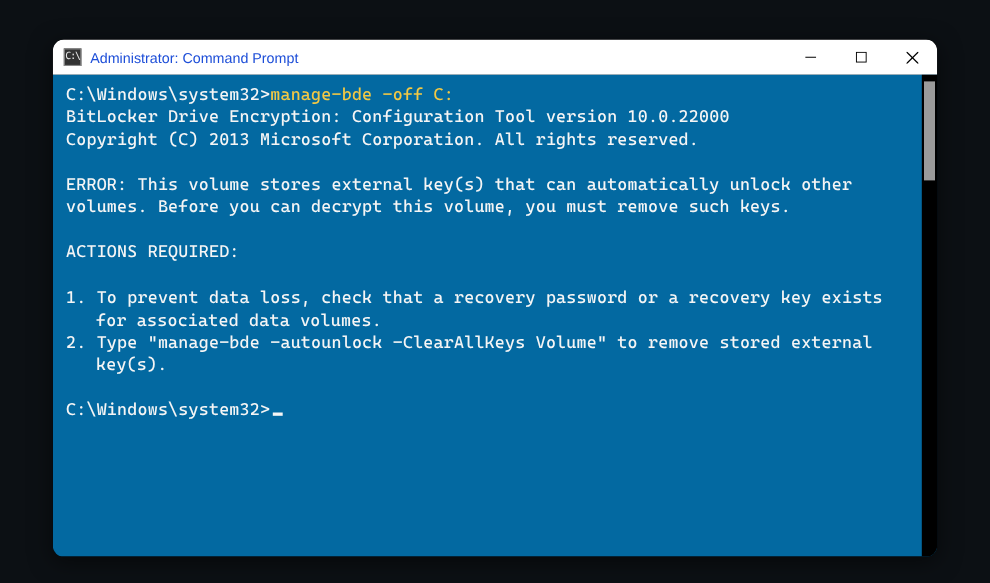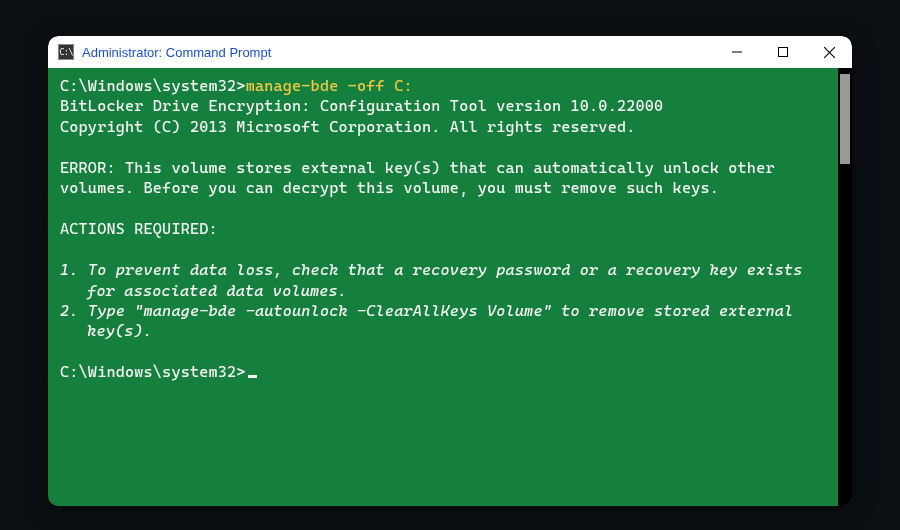--- a/index.html
+++ b/index.html
@@ -60,21 +60,21 @@
     display: flex;
     align-items: center;
     justify-content: center;
     color: #000;
   }
   .titlebar .ctrl svg { display:block; }
 
   .terminal-wrap {
     position: relative;
     flex: 1;
-    background: #15803d;
+    background: #0369a1;
     display: flex;
   }
   .terminal {
     flex: 1;
     padding: 8px 12px 24px 12px;
     font-family: Consolas, "Cascadia Mono", monospace;
     font-size: 15.5px;
     line-height: 1.32;
     color: #f5f5f5;
     white-space: pre-wrap;
@@ -99,21 +99,21 @@
   }
   .scrollbar .thumb {
     position: absolute;
     top: 6px;
     left: 2px;
     width: 10px;
     height: 90px;
     background: #9a9a9a;
     border-radius: 0;
   }
-  .action-item { padding-left: 3ch; text-indent: -3ch; font-style: italic; }
+  .action-item { padding-left: 3ch; text-indent: -3ch; }
 </style>
 </head>
 <body>
 
 <div class="window">
 
   <div class="titlebar">
     <span class="app-icon">C:\</span>
     <span class="title">Administrator: Command Prompt</span>
     <span class="spacer"></span>

